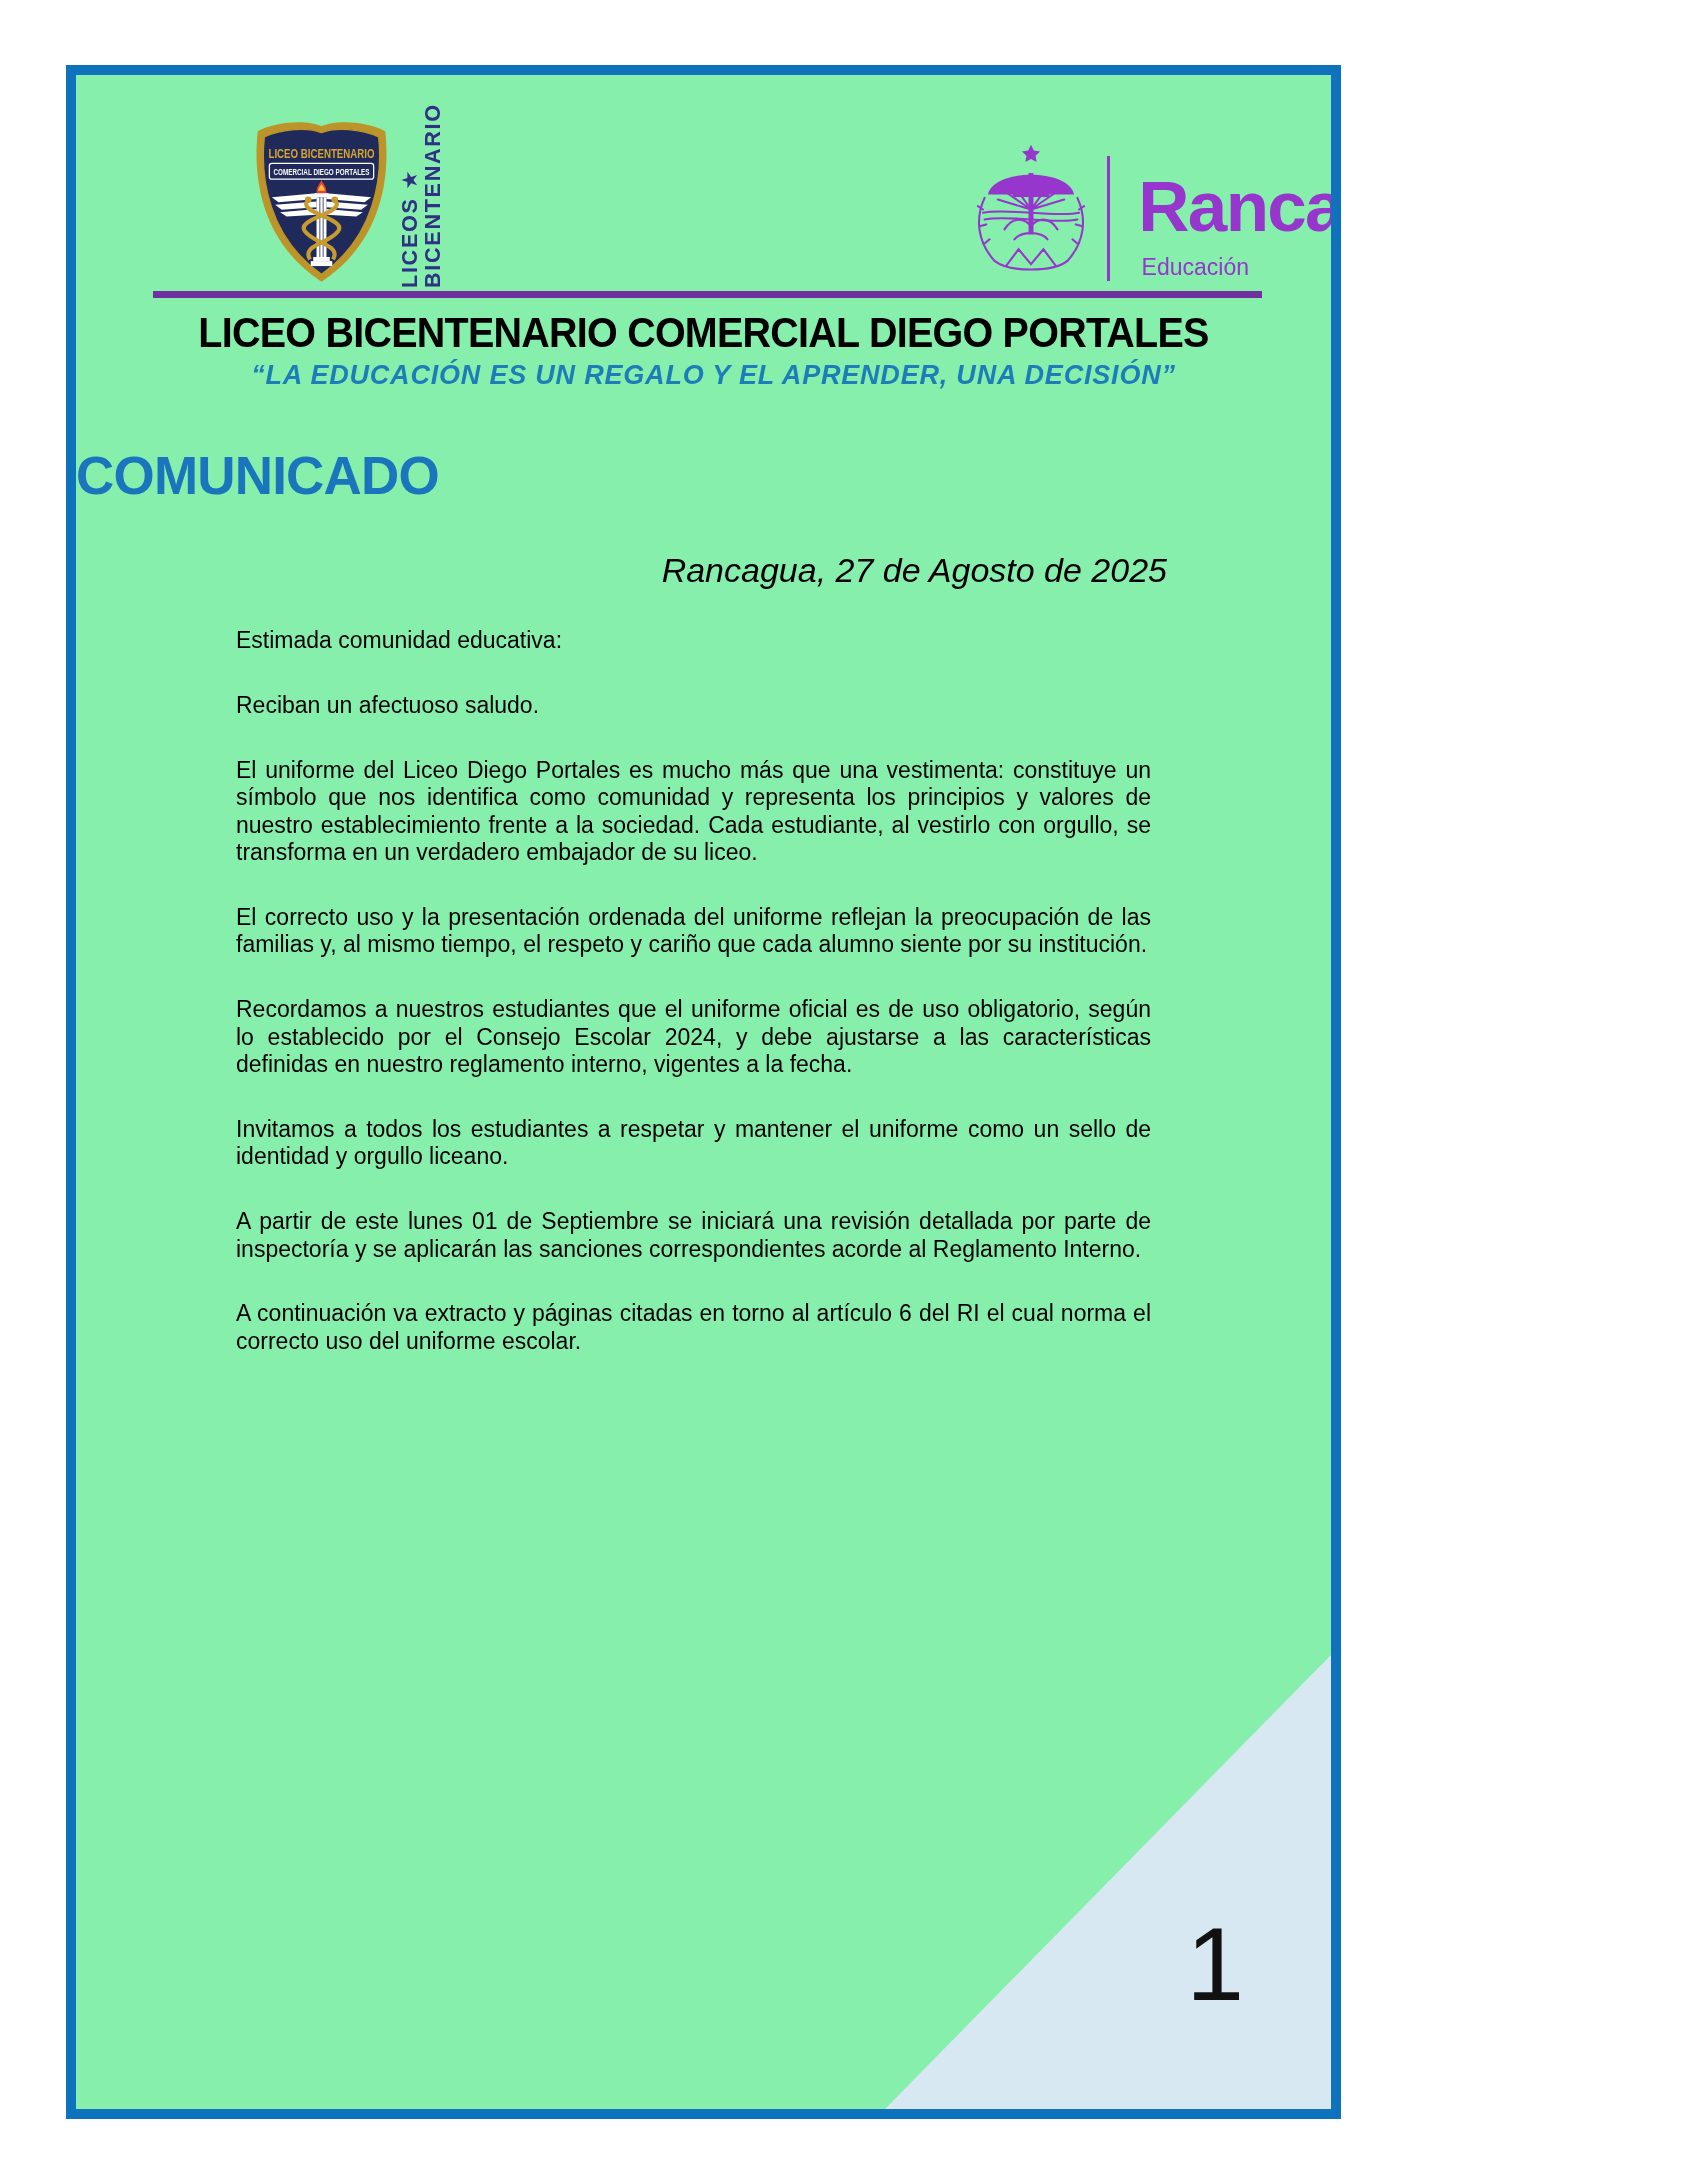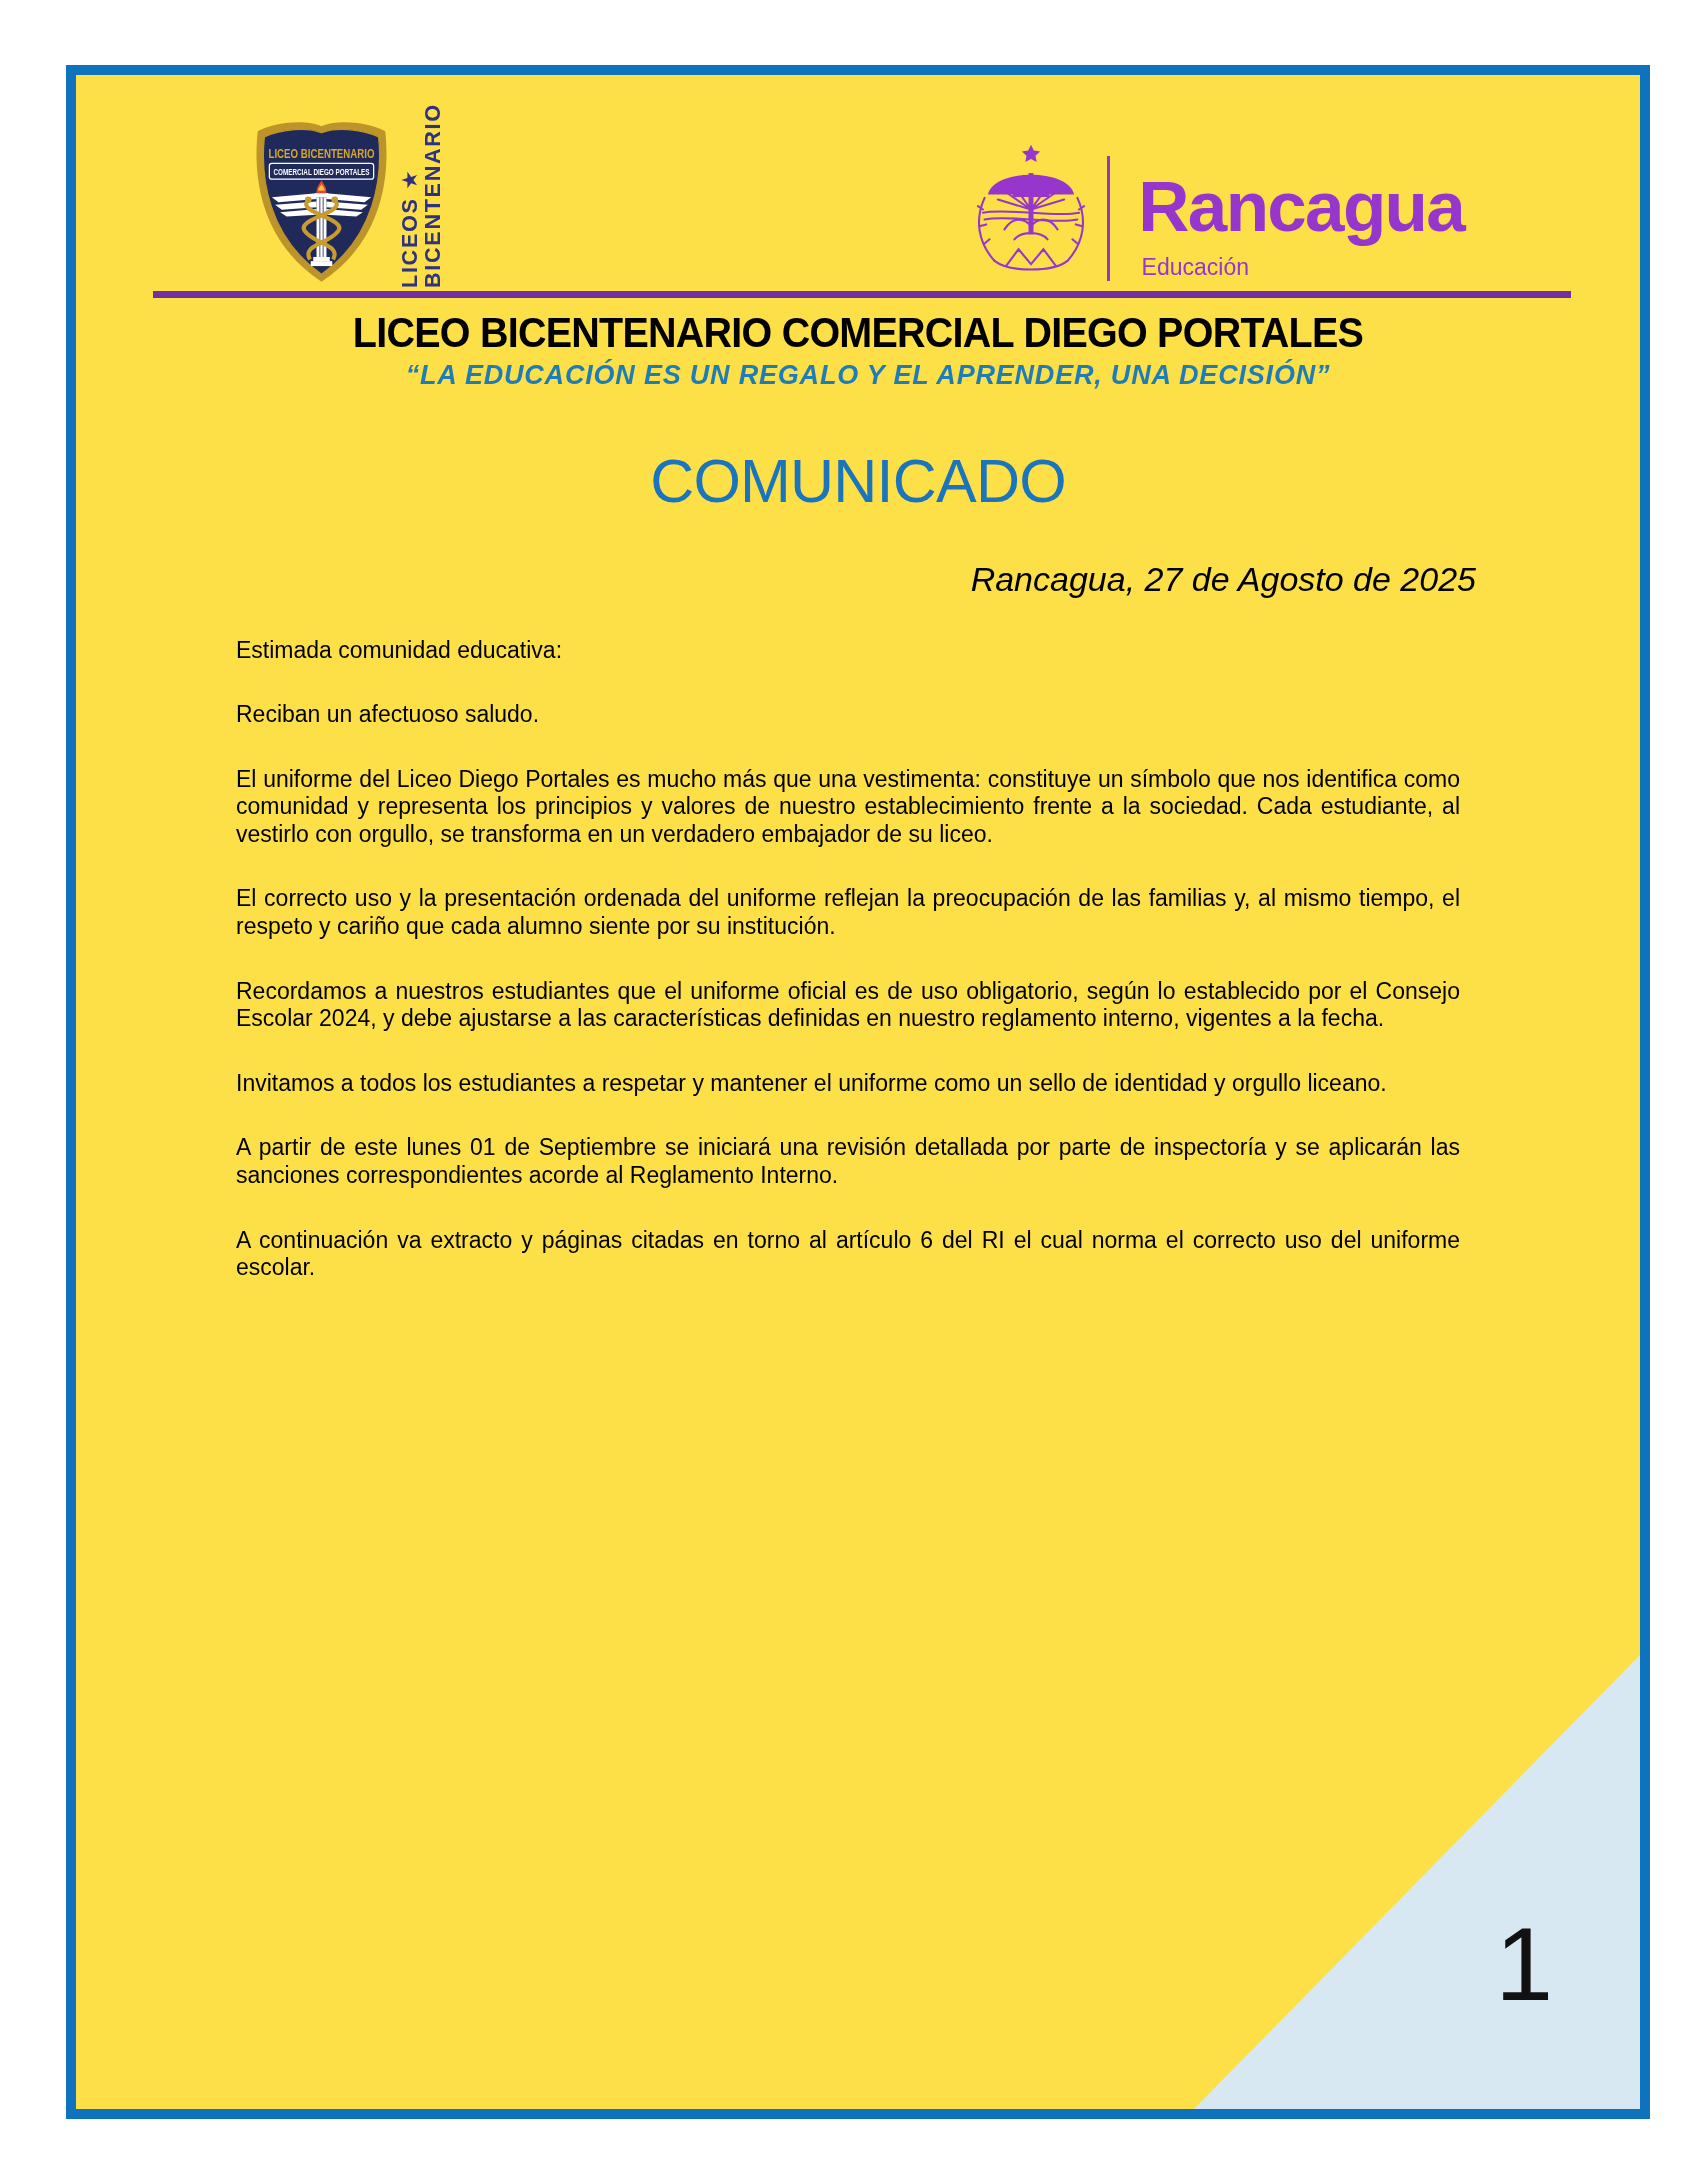--- a/index.html
+++ b/index.html
@@ -1,22 +1,22 @@
 <!DOCTYPE html>
 <html lang="es" style="font-size:13.3px"><head>
 <meta charset="utf-8">
 <style>
   html,body{margin:0;padding:0;background:#ffffff;}
   .page{
     position:relative;width:1687px;height:2183px;background:#ffffff;
     font-family:"Liberation Sans","DejaVu Sans",sans-serif;color:#000;overflow:hidden;
   }
   .frame{
-    position:absolute;left:66px;top:65px;width:1584px;height:2054px;
-    border:10px solid #0E72BC;box-sizing:border-box;background:#fde047;overflow:hidden;
+    position:absolute;left:66px;top:65px;width:1275px;height:2054px;
+    border:10px solid #0E72BC;box-sizing:border-box;background:#86efac;overflow:hidden;
   }
   
   .header-row{position:relative;height:216px;}
   .shield-logo{position:absolute;left:171px;top:42px;width:149px;height:169px;}
   .vertical-text{
     position:absolute;left:323px;top:213px;transform:rotate(-90deg);transform-origin:0 0;
     font-weight:bold;font-size:21.6px;letter-spacing:1.7px;line-height:1.06;color:#2F3184;white-space:nowrap;
   }
   .rancagua-logo{position:absolute;left:897px;top:63px;display:flex;align-items:flex-start;gap:13px;}
   .rancagua-divider{width:3.3px;height:125px;background:#9636CD;margin:18px 15px 0 5px;}
@@ -26,21 +26,21 @@
   .rule{height:6.6px;background:#7030A0;margin:0 69px 0 77px;}
   .school-name{
     margin-top:10px;text-align:center;font-size:42px;font-weight:bold;letter-spacing:-0.8px;
     line-height:1.18;transform:scaleX(0.94);color:#000;
   }
   .motto{
     margin-top:1.7px;text-align:center;font-size:27px;font-weight:bold;font-style:italic;
     letter-spacing:0.8px;line-height:1.25;color:#1E7DB8;padding-left:20px;
   }
   .doc-title{
-    margin-top:53px;text-align:center;font-size:61px;font-weight:normal;letter-spacing:-0.8px;
+    margin-top:53px;text-align:left;font-size:53px;font-weight:bold;letter-spacing:-0.8px;
     line-height:1.15;color:#1B75BC;
   }
   
   .content{padding:0 164px 0 160px;}
   .dateline{margin-top:43px;text-align:right;font-style:italic;font-size:34px;line-height:1.2;}
   .letter-body{margin-top:37px;}
   .para{font-size:23px;line-height:1.2;margin:0 16px 37px 0;color:#000;}
   .para.justify{text-align:justify;}
   .para.bold{font-weight:normal;}
   

